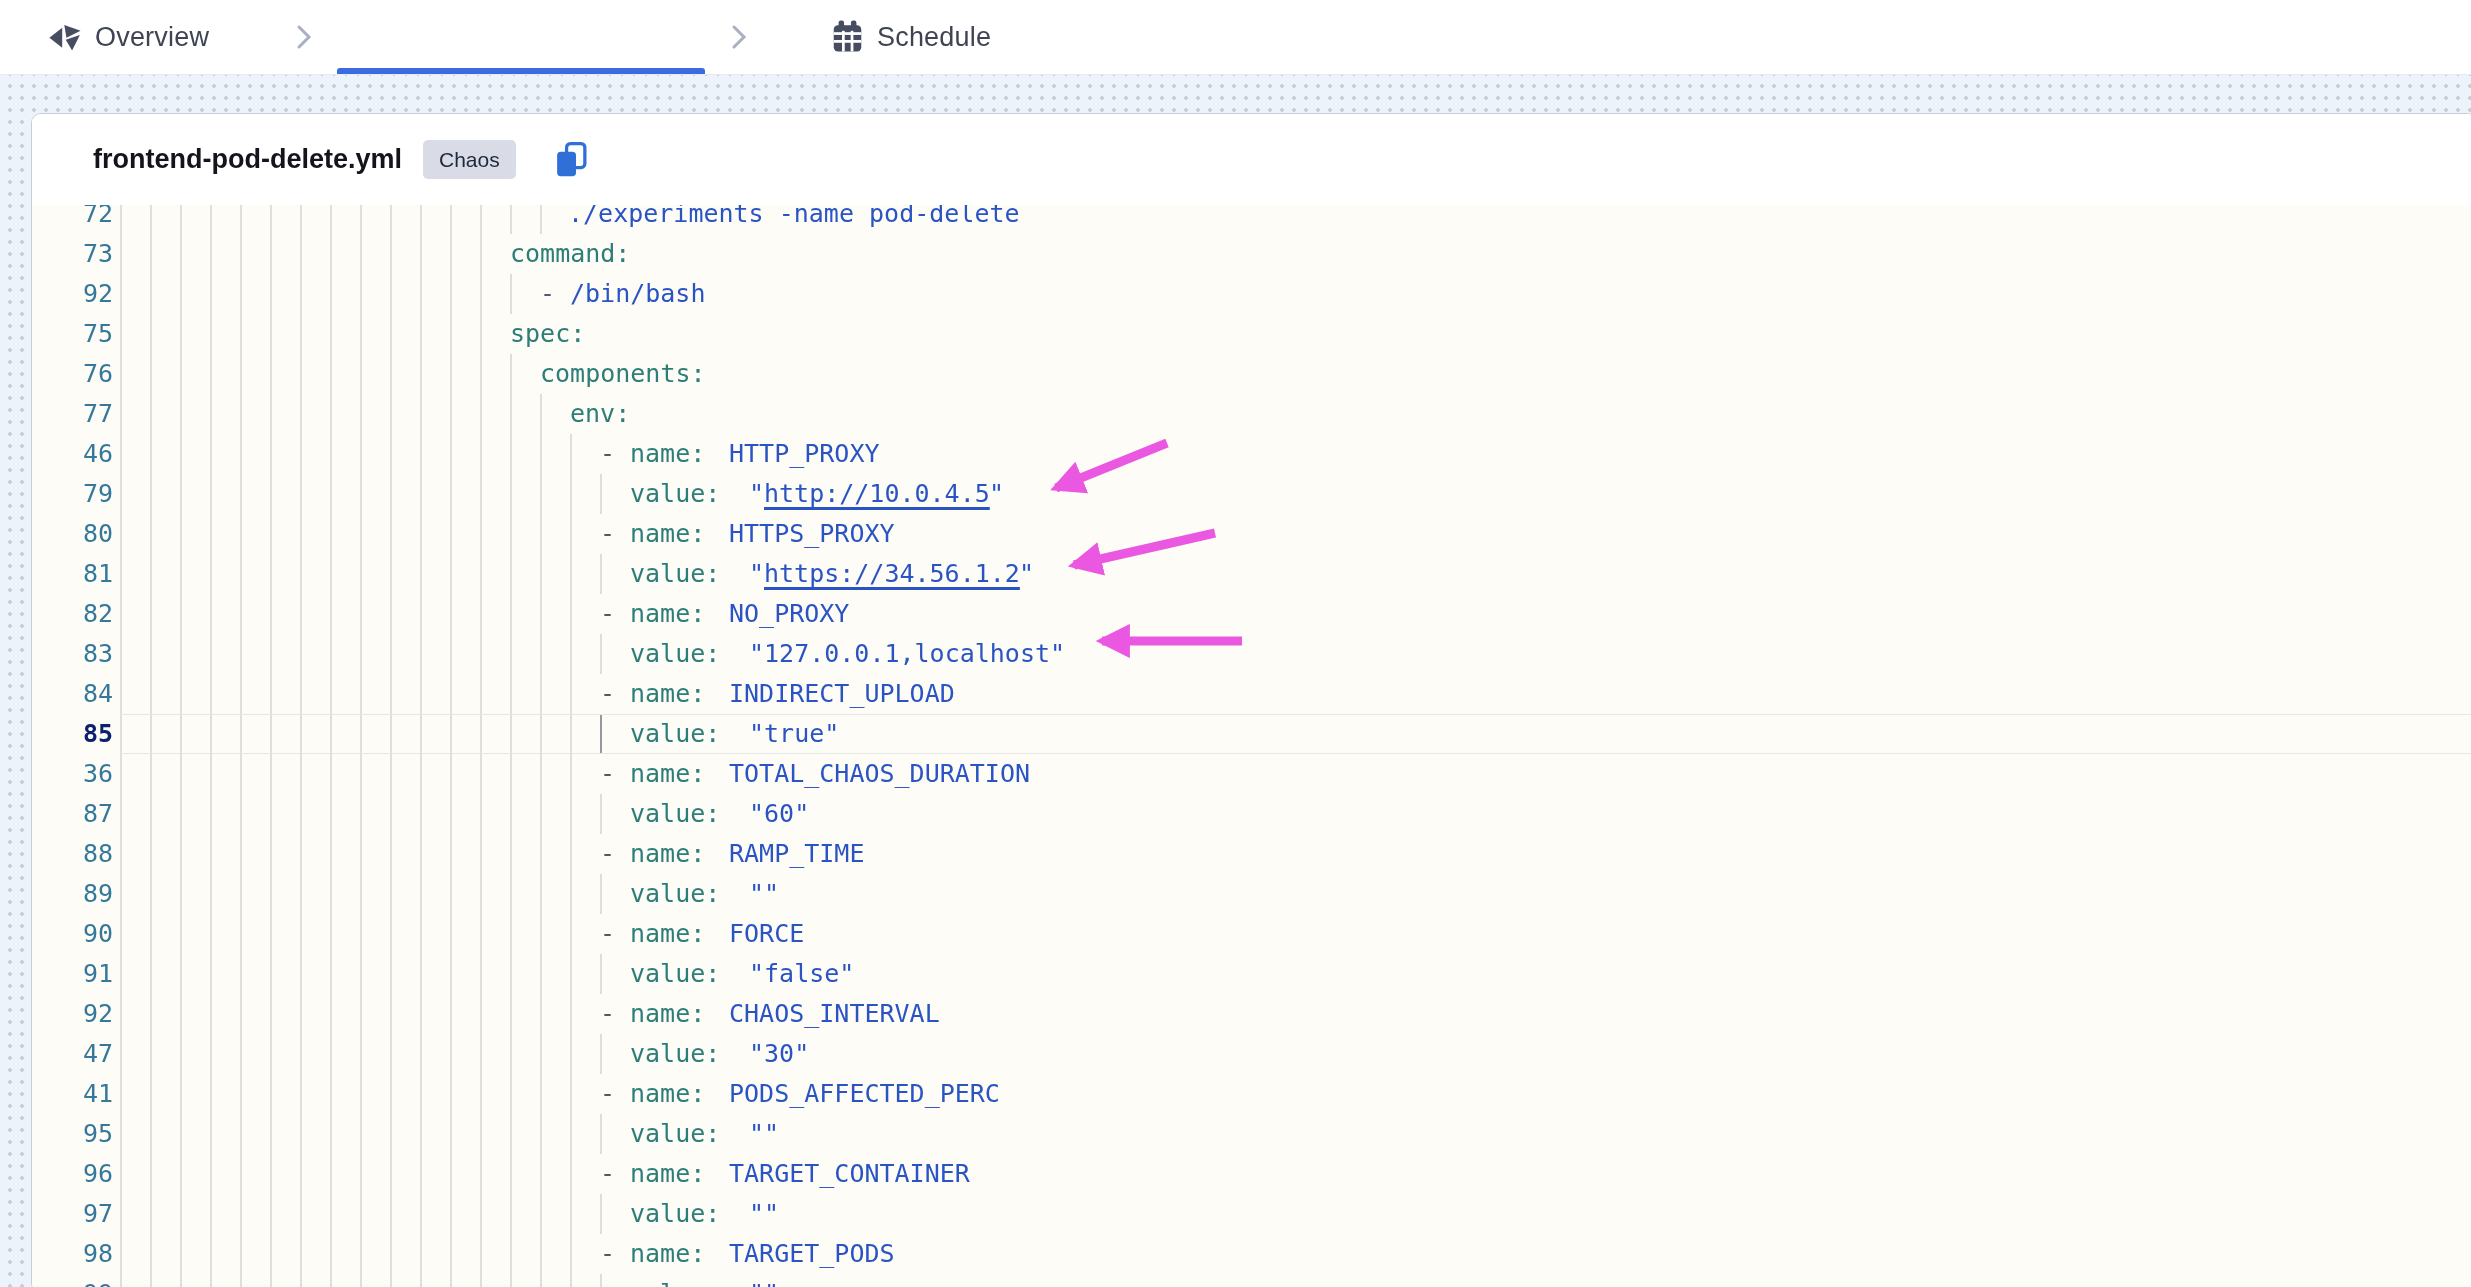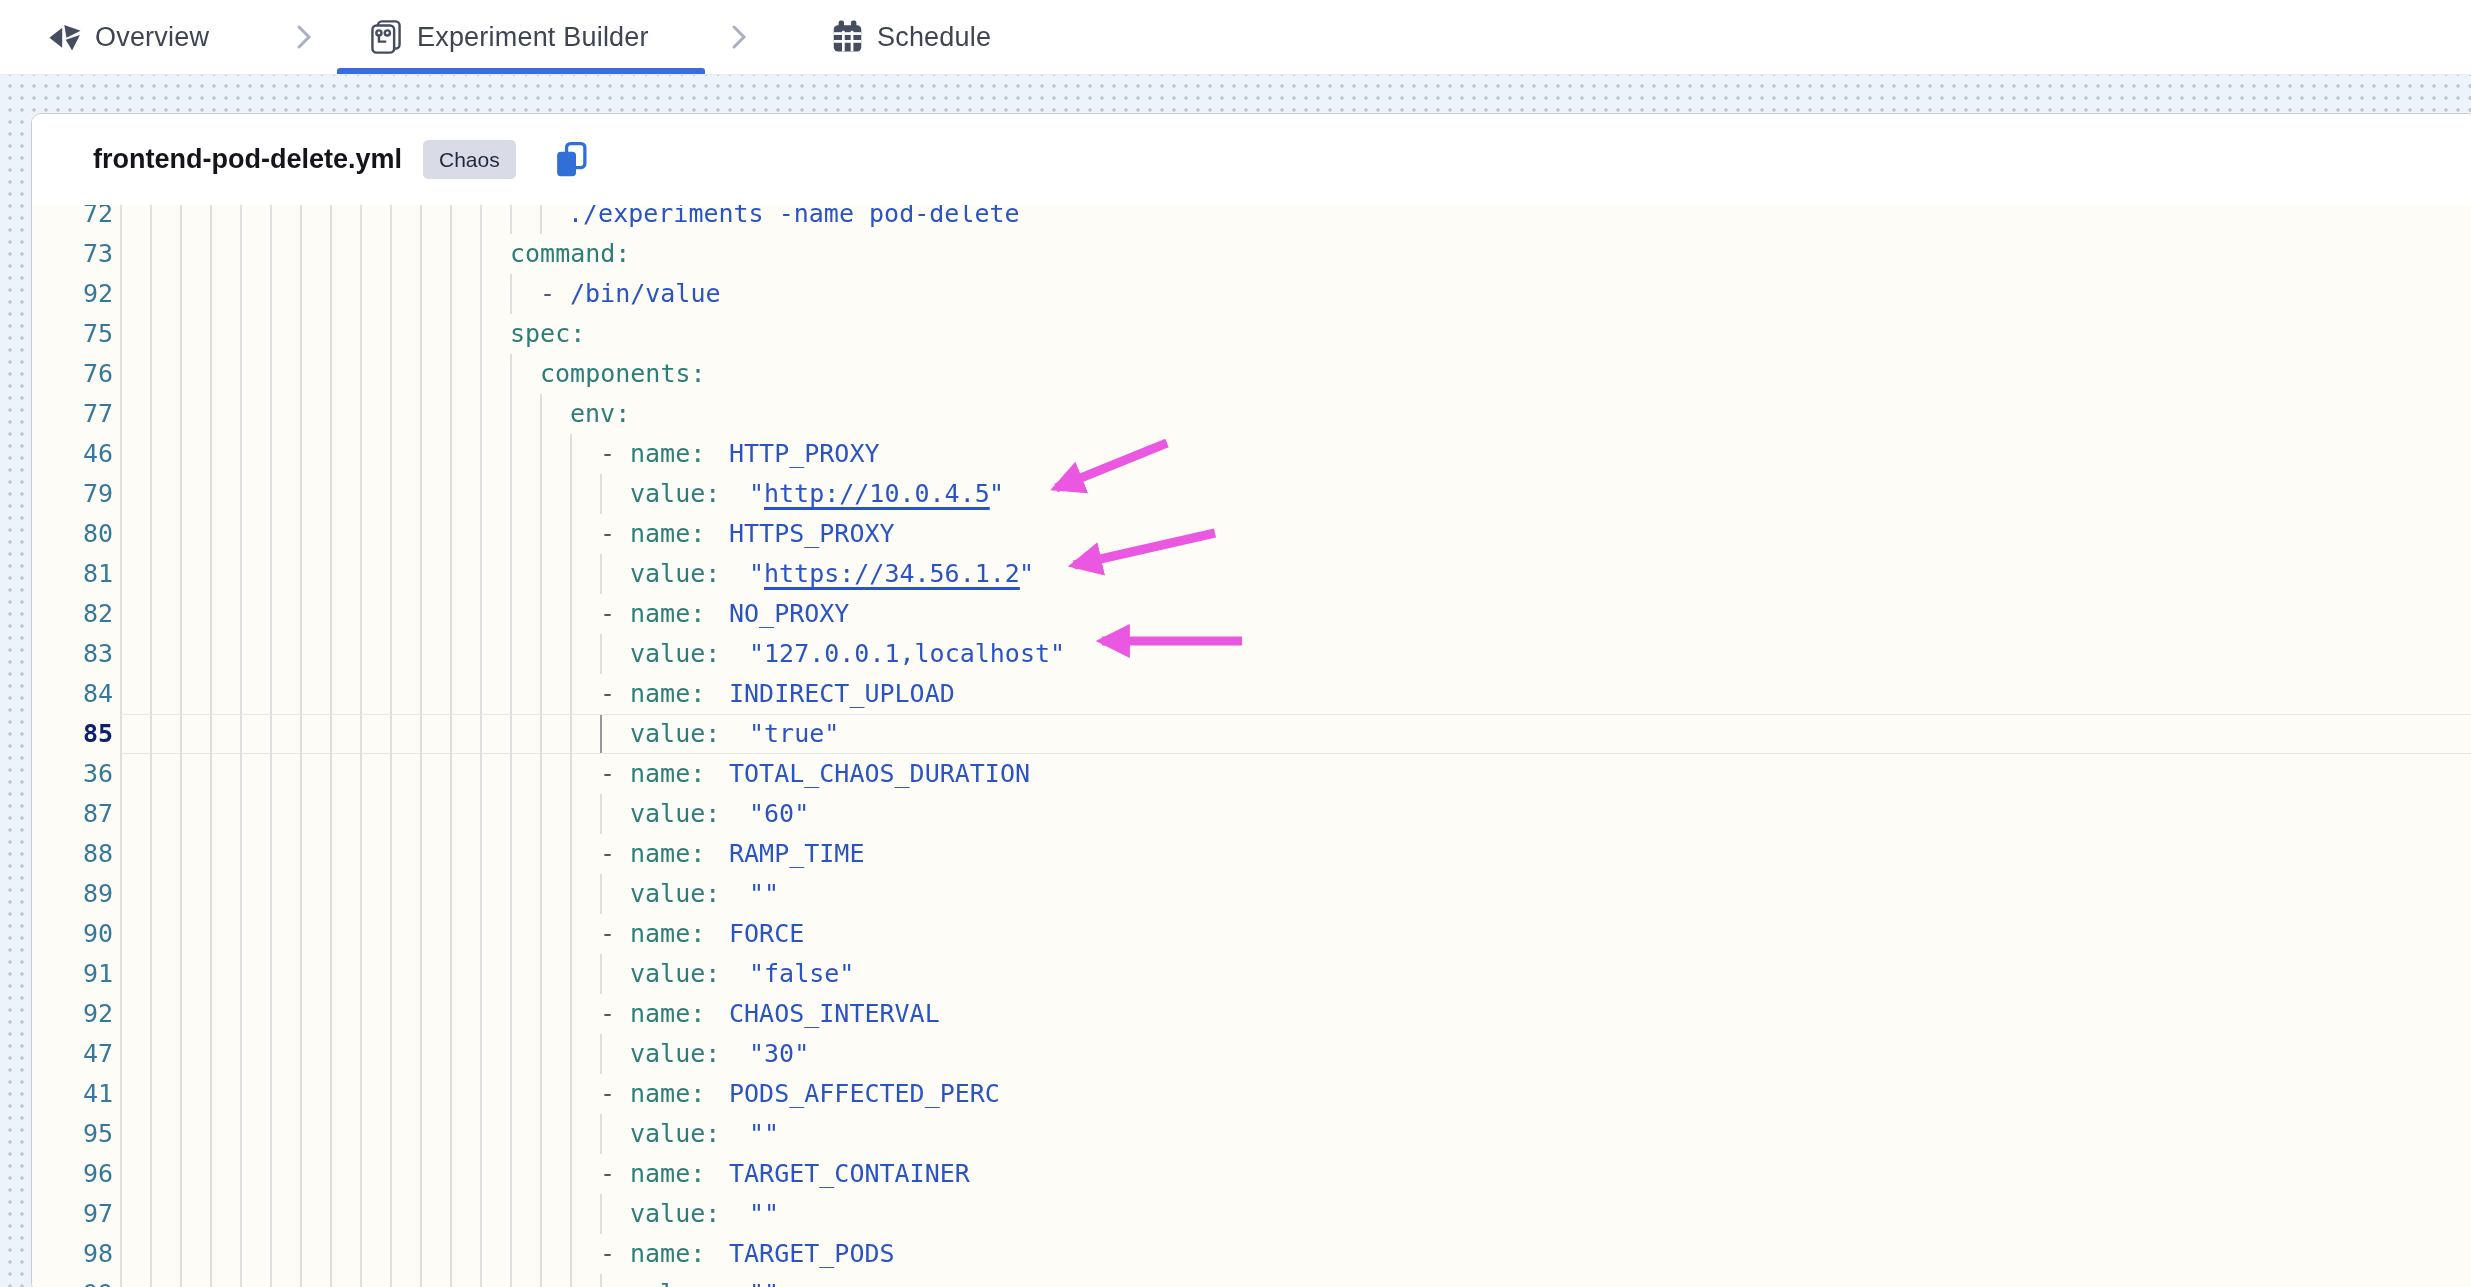--- a/index.html
+++ b/index.html
@@ -63,30 +63,20 @@
       <path d="M11.5 2.5 L23 6.5 L13 11.5 Z"></path>
       <path d="M12.5 13 L22.5 9.5 L17 20.5 Z"></path>
     </svg>
     <span class="nav-label" style="margin-left:13px;">Overview</span>
   </div>
 
   <svg class="chevron-sep" style="left:295px;" width="18" height="26" viewBox="0 0 18 26" fill="none" stroke="#a8b0c2" stroke-width="3" stroke-linecap="round">
     <polyline points="4,3 14,13 4,23"></polyline>
   </svg>
 
-  <div class="nav-item" style="left:368px;">
-    <svg class="nav-icon" width="36" height="38" viewBox="0 0 26 28" fill="none" stroke="#474d61" stroke-width="1.8">
-      <rect x="7" y="2.5" width="16" height="20" rx="3"></rect>
-      <rect x="3" y="5.5" width="16" height="20" rx="3" fill="#ffffff"></rect>
-      <circle cx="7.8" cy="11" r="1.9"></circle>
-      <circle cx="14" cy="11" r="1.9"></circle>
-      <path d="M7.8 13.2 v4.2 h5.4"></path>
-    </svg>
-    <span class="nav-label" style="margin-left:13px;">Experiment Builder</span>
-  </div>
   <div class="tab-underline"></div>
 
   <svg class="chevron-sep" style="left:730px;" width="18" height="26" viewBox="0 0 18 26" fill="none" stroke="#a8b0c2" stroke-width="3" stroke-linecap="round">
     <polyline points="4,3 14,13 4,23"></polyline>
   </svg>
 
   <div class="nav-item" style="left:831px;">
     <svg class="nav-icon" width="33" height="36" viewBox="0 0 24 25" fill="#474d61">
       <rect x="2" y="4" width="20" height="19" rx="3"></rect>
       <rect x="5.5" y="0.5" width="4" height="6" rx="1.6"></rect>
@@ -164,21 +154,21 @@
             <div class="guide" style="left: 268px;"></div>
             <div class="guide" style="left: 298px;"></div>
             <div class="guide" style="left: 328px;"></div>
             <div class="guide" style="left: 358px;"></div>
             <div class="guide" style="left: 388px;"></div>
             <div class="guide" style="left: 418px;"></div>
             <div class="guide" style="left: 448px;"></div>
             <div class="guide" style="left: 478px;"></div>
             <span class="lineno">92</span>
             <span class="tok t-d" style="left: 508px;">-</span>
-            <span class="tok t-s" style="left: 538px;">/bin/value</span>
+            <span class="tok t-s" style="left: 538px;">/bin/bash</span>
           </div>
           <div class="row">
             <div class="guide" style="left: 88px;"></div>
             <div class="guide" style="left: 118px;"></div>
             <div class="guide" style="left: 148px;"></div>
             <div class="guide" style="left: 178px;"></div>
             <div class="guide" style="left: 208px;"></div>
             <div class="guide" style="left: 238px;"></div>
             <div class="guide" style="left: 268px;"></div>
             <div class="guide" style="left: 298px;"></div>

